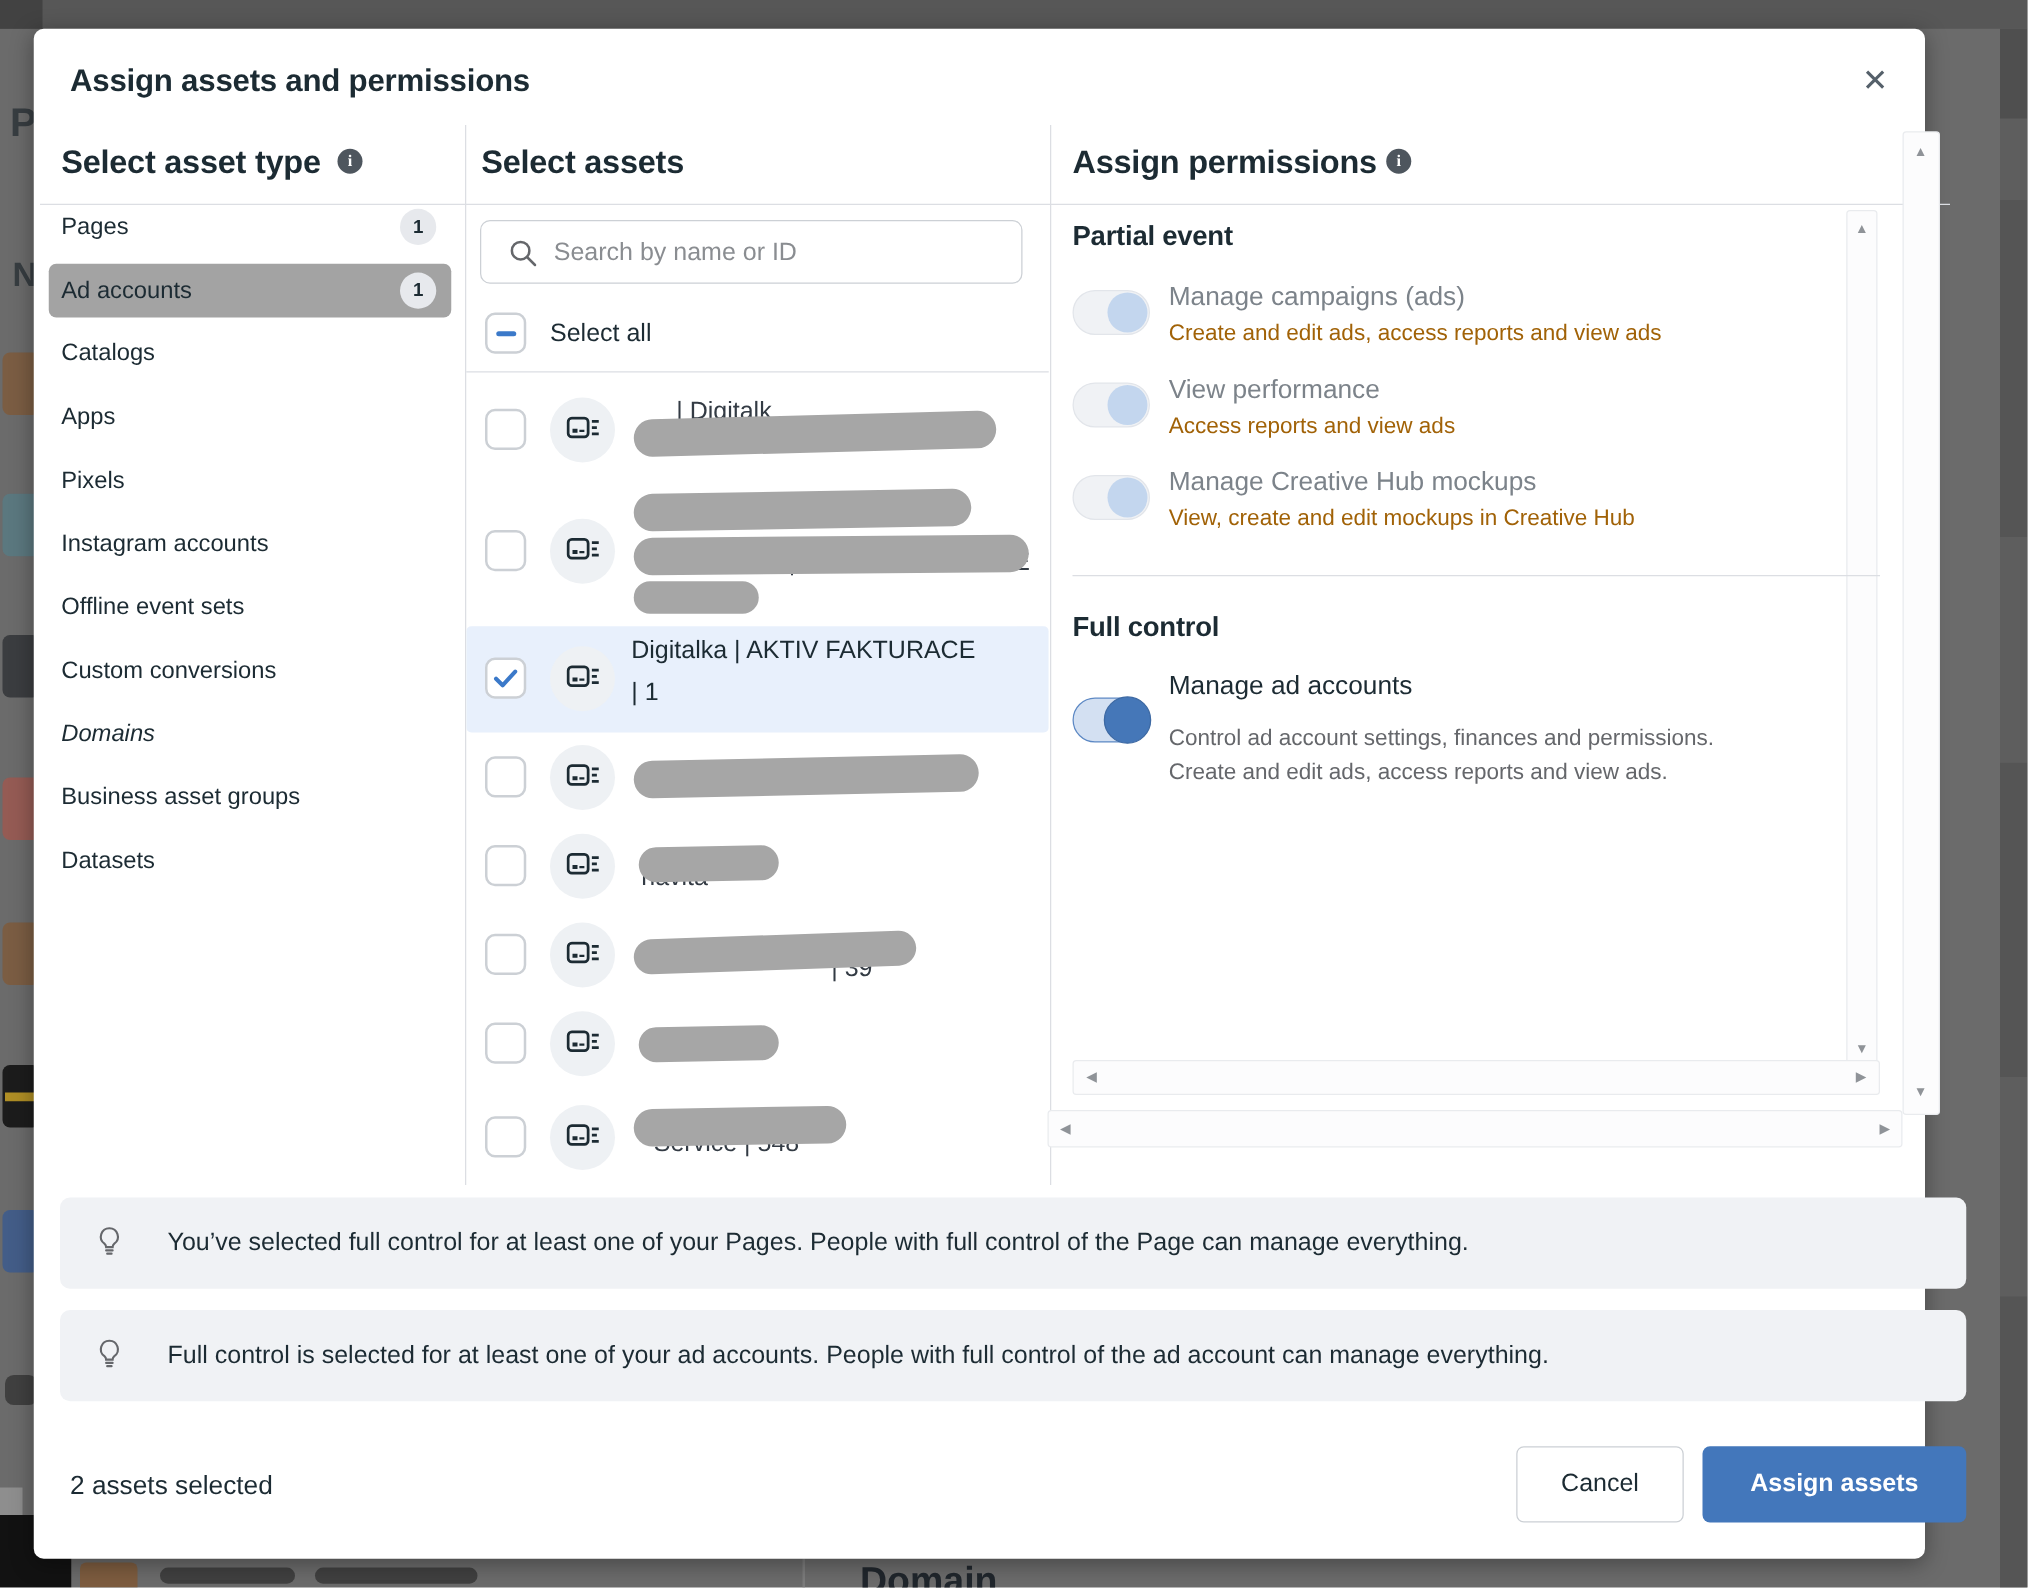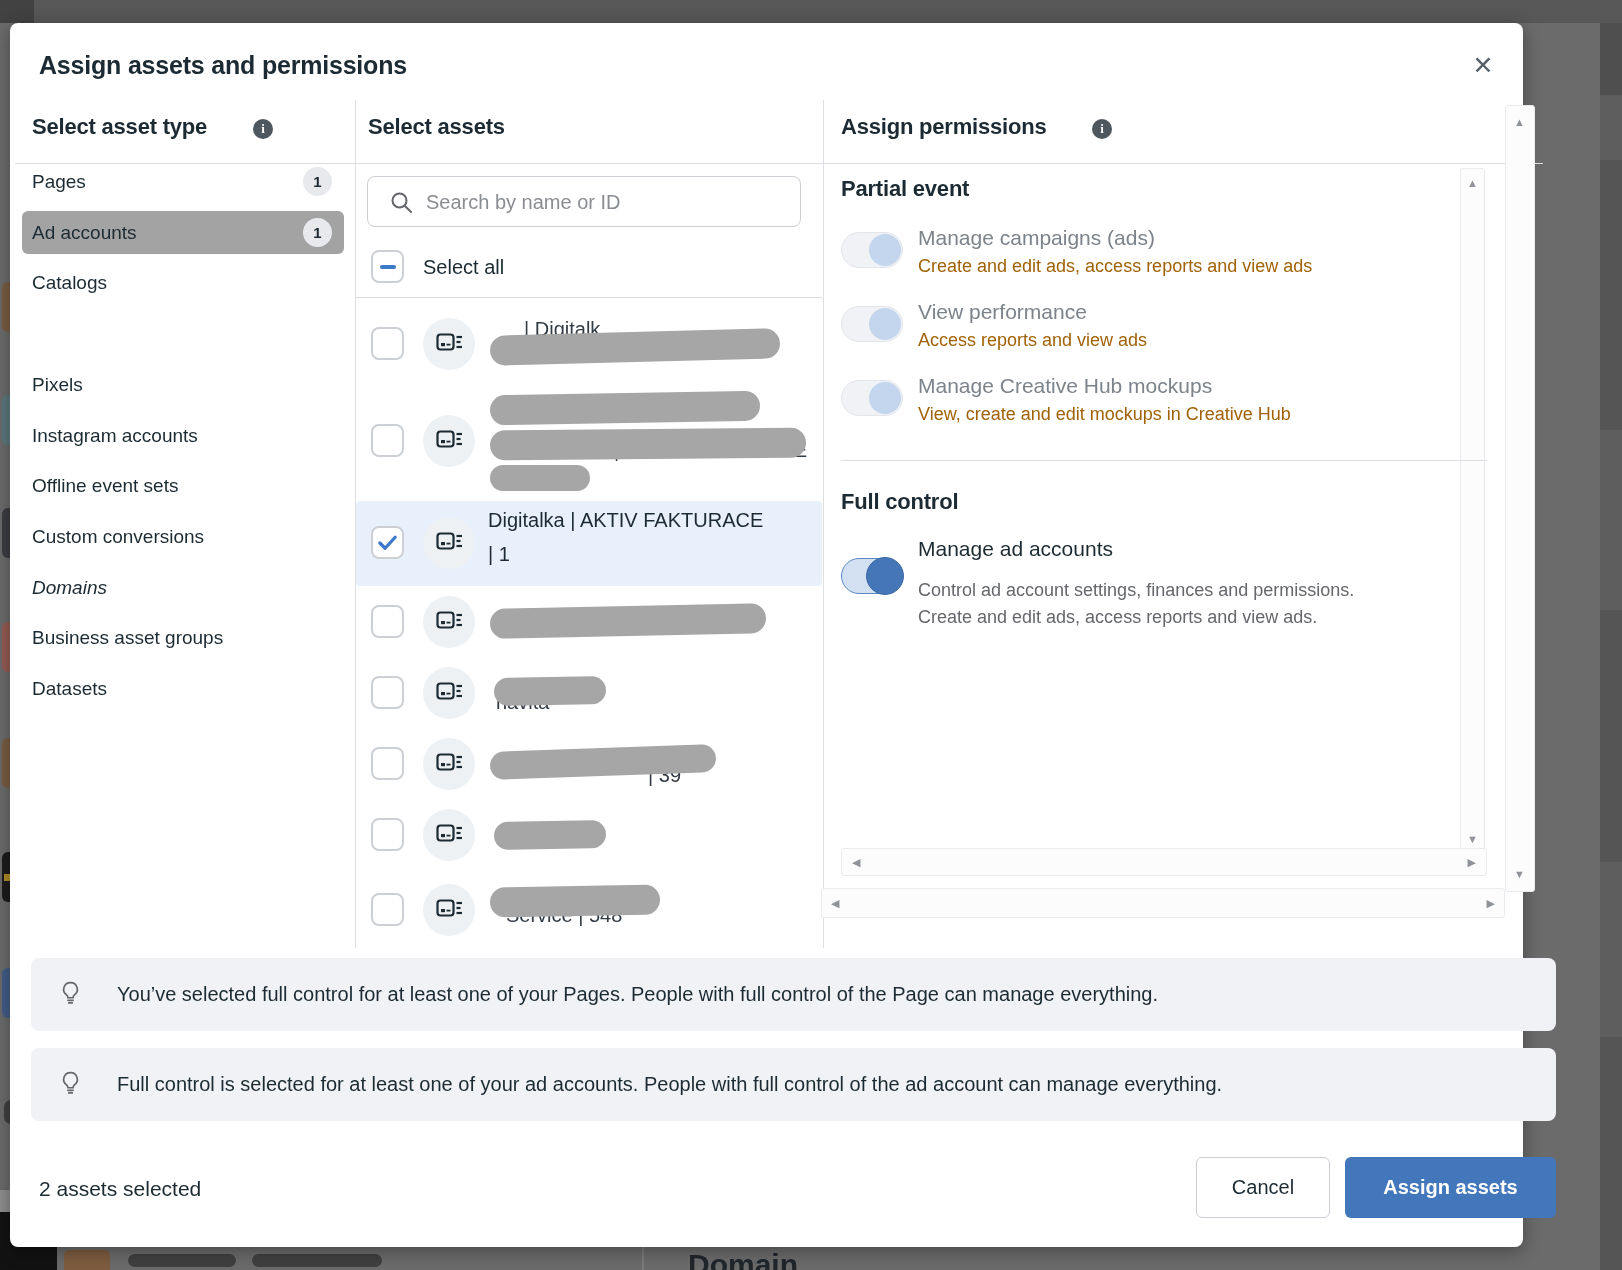--- a/index.html
+++ b/index.html
@@ -12,28 +12,28 @@
   .abs{position:absolute;}
   
   .bg-topbar{left:0;top:0;width:1622px;height:23px;background:#575757;}
   .bg-topbar-left{left:0;top:0;width:34px;height:23px;background:#424242;}
   .bg-letter{font-weight:700;color:#262e33;opacity:.75;}
   .bg-sq{width:30px;height:50px;border-radius:6px;opacity:.9;}
   .bg-rightblock{left:1600px;width:22px;}
   .bg-smudge{background:#383838;border-radius:7px;opacity:.85;}
   .bg-domain{font-weight:700;font-size:30px;color:#20262c;}
   
-  .modal{left:10px;top:23px;width:1513px;height:1224px;background:#ffffff;border-radius:8px;
+  .modal{left:27px;top:23px;width:1513px;height:1224px;background:#ffffff;border-radius:8px;
          box-shadow:0 4px 18px rgba(0,0,0,.35);}
   .modal-title{left:29px;top:28px;font-size:25px;font-weight:700;letter-spacing:-.2px;}
   .close-btn{left:1455px;top:24px;width:36px;height:36px;display:flex;align-items:center;justify-content:center;
              font-size:25px;color:#55606a;cursor:pointer;border-radius:50%;}
   .hdiv{height:1px;background:#dcdee3;}
   .vdiv{width:1px;background:#dcdee3;}
-  .col-header{font-size:22px;font-weight:700;letter-spacing:-.2px;}
+  .col-header{font-size:26px;font-weight:700;letter-spacing:-.2px;}
   .info-icon{width:20px;height:20px;border-radius:50%;background:#4e565e;color:#fff;
              font-size:13px;font-weight:700;display:flex;align-items:center;justify-content:center;
              font-family:"Liberation Serif",serif;}
   
   .atype{left:12px;width:322px;height:43px;border-radius:6px;display:flex;align-items:center;
          padding:0 12px 0 10px;box-sizing:border-box;font-size:19px;cursor:pointer;}
   .atype.selected{background:#a3a3a3;}
   .atype .lbl{flex:1;}
   .badge{width:29px;height:29px;border-radius:50%;background:#e7e9ed;display:flex;align-items:center;
          justify-content:center;font-size:15px;font-weight:700;color:#1c2b33;}
@@ -287,20 +287,23 @@
       <div class="lbl">Pages</div>
       <div class="badge">1</div>
     </div>
     <div class="abs atype selected" style="top: 188px;">
       <div class="lbl">Ad accounts</div>
       <div class="badge">1</div>
     </div>
     <div class="abs atype" style="top: 238px;">
       <div class="lbl">Catalogs</div>
     </div>
+    <div class="abs atype" style="top: 289px;">
+      <div class="lbl">Apps</div>
+    </div>
     <div class="abs atype" style="top: 340px;">
       <div class="lbl">Pixels</div>
     </div>
     <div class="abs atype" style="top: 391px;">
       <div class="lbl">Instagram accounts</div>
     </div>
     <div class="abs atype" style="top: 441px;">
       <div class="lbl">Offline event sets</div>
     </div>
     <div class="abs atype" style="top: 492px;">

